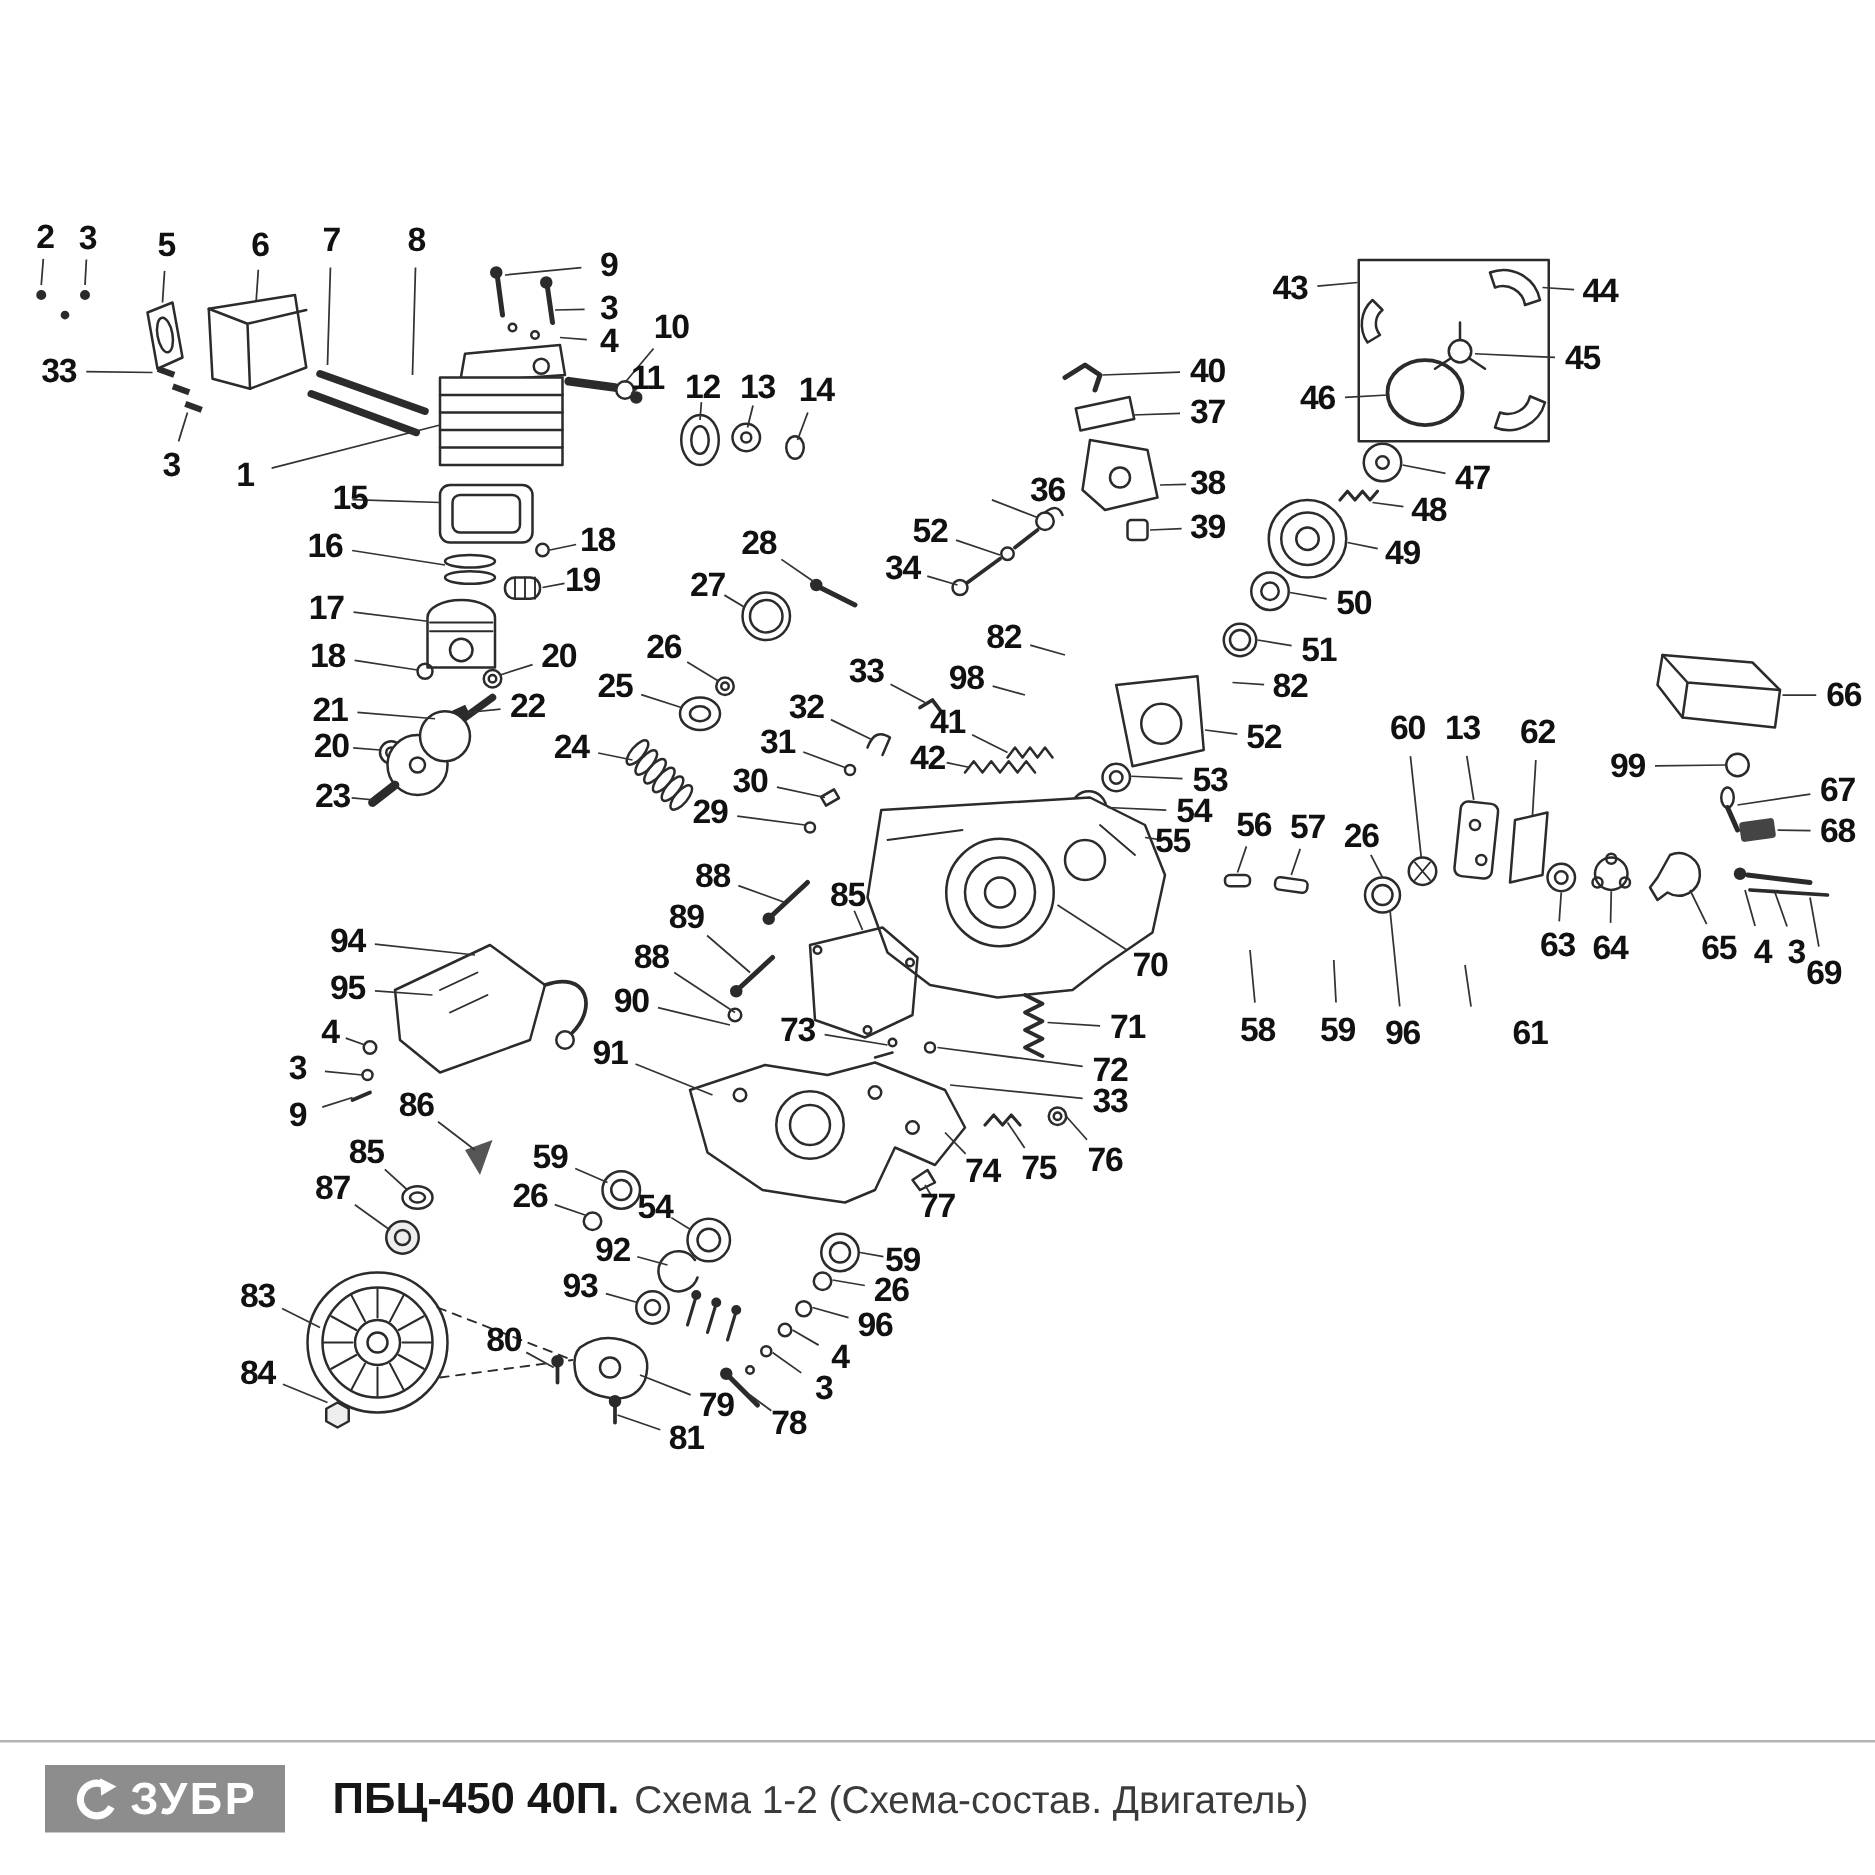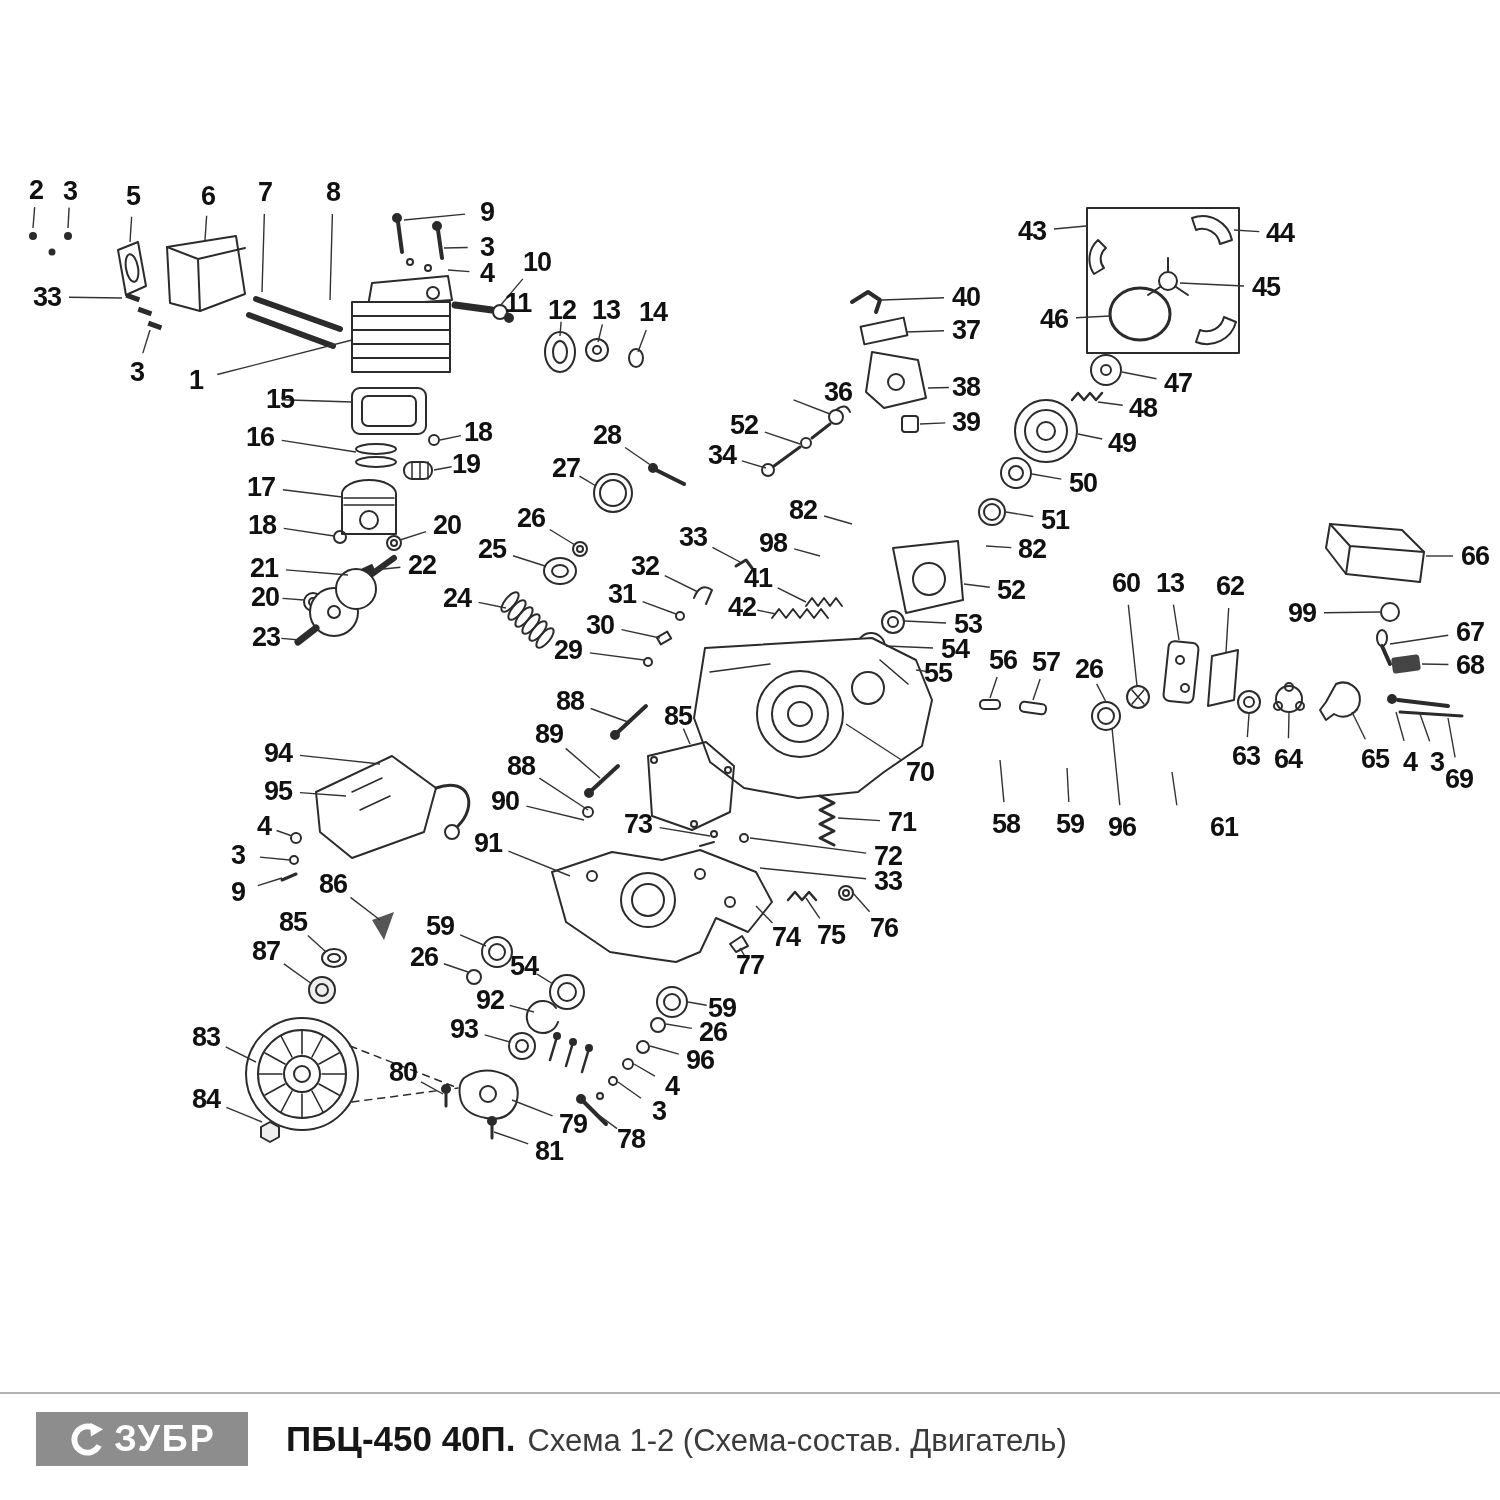--- a/index.html
+++ b/index.html
@@ -14,21 +14,21 @@
     position:absolute;transform:translate(-50%,-50%);
     font-weight:bold;font-size:27px;color:#111;line-height:1;
     letter-spacing:-1px;white-space:nowrap;
   }
   .footer-rule{position:absolute;left:0;top:1392px;width:1500px;height:2px;background:#b3b3b3;}
   .footer{
     position:absolute;left:36px;top:1410px;width:1428px;height:58px;
     display:flex;align-items:center;gap:38px;
   }
   .brand-box{
-    background:#8d8d8d;color:#fff;width:212px;height:54px;
+    background:#8d8d8d;color:#fff;width:192px;height:54px;
     display:flex;align-items:center;justify-content:center;gap:10px;
   }
   .brand-box span{font-weight:bold;font-size:36px;letter-spacing:2px;}
   .brand-icon{width:36px;height:36px;}
   .footer-title{display:flex;align-items:baseline;gap:12px;}
   .footer-title .model{font-weight:bold;font-size:35px;color:#161616;}
   .footer-title .subtitle{font-weight:normal;font-size:31px;color:#3b3b3b;}
 </style>
 </head>
 <body>

